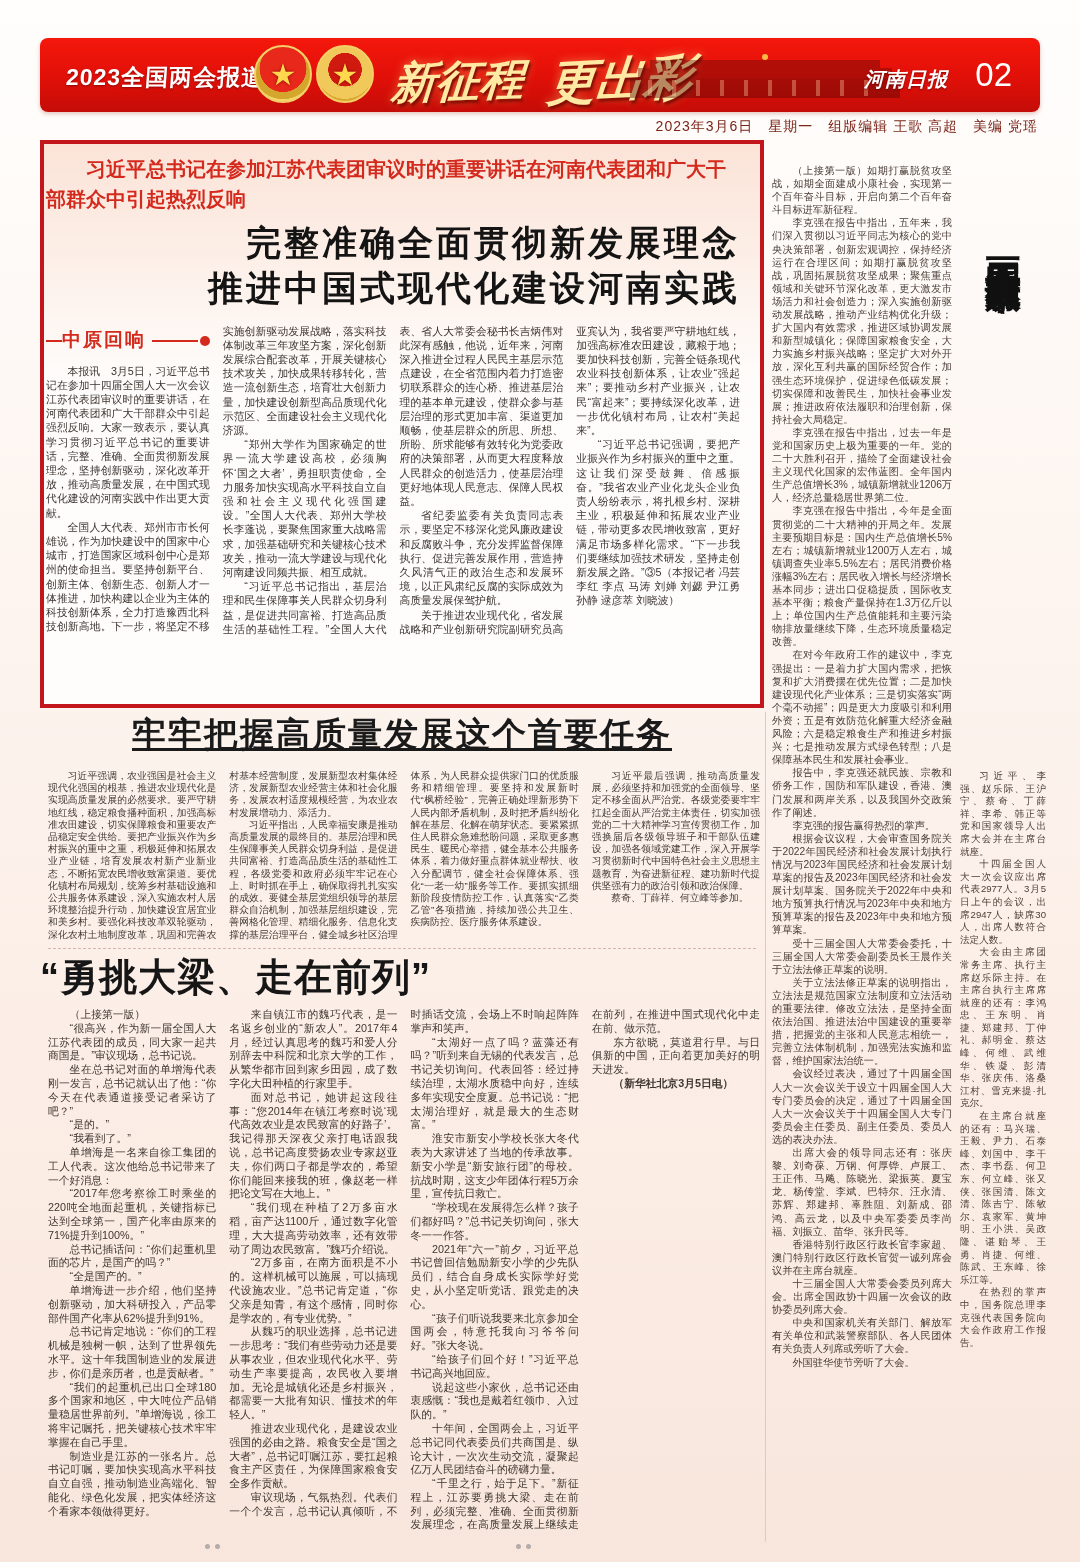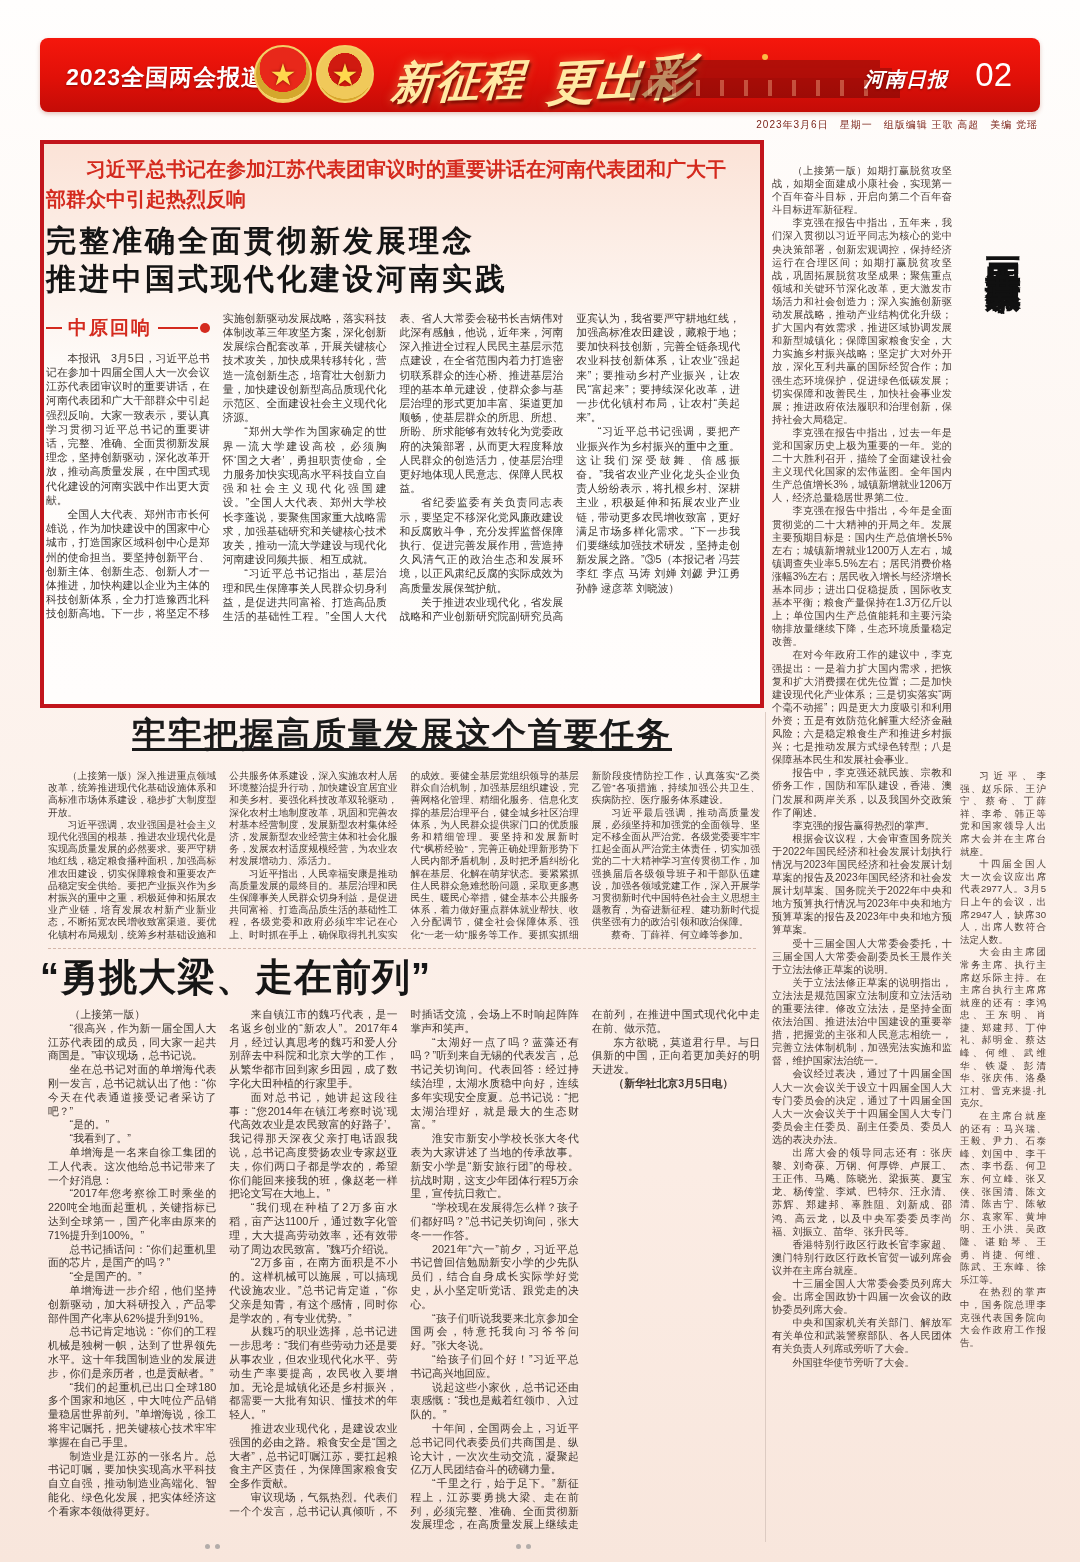--- a/index.html
+++ b/index.html
@@ -24,35 +24,35 @@
     border:2px solid #f3cf66; }
   .slogan { position:absolute; font-weight:900; font-style:italic;
     color:#ffe9a3; text-shadow:2px 3px 3px #7d0a00, 0 0 10px rgba(255,210,120,.55);
     font-family:"Liberation Serif", serif; }
   .slogan.s1 { left:352px; top:14px; font-size:44px; transform:skewX(-6deg) rotate(-2deg); }
   .slogan.s2 { left:508px; top:10px; font-size:48px; transform:skewX(-8deg) rotate(-3deg); }
   .hall { position:absolute; right:130px; top:14px; opacity:.85; }
   .masthead-name { position:absolute; right:92px; top:28px; color:#fff; font-size:20px; font-weight:700;
     font-style:italic; text-shadow:0 1px 2px rgba(90,0,0,.7); letter-spacing:1px; }
   .pageno { position:absolute; right:28px; top:18px; color:#fff; font-size:33px; font-weight:400; }
-  .dateline { position:absolute; right:42px; top:118px; color:#7b241a; font-size:10px; letter-spacing:1px; }
+  .dateline { position:absolute; right:42px; top:118px; color:#7b241a; font-size:14px; letter-spacing:1px; }
   
   .lead-box { position:absolute; left:40px; top:140px; width:724px; height:568px;
     border:4px solid #c2151c; background:linear-gradient(180deg,#fbe3d7 0%, #fefcfa 42%, #fffdfc 100%);
     padding:10px 20px 10px 2px; }
   .kicker { color:#d42a1e; font-size:20px; font-weight:700; line-height:1.5; text-indent:2em; }
-  .lead-headline { margin-top:8px; text-align:left; font-family:"Liberation Serif","DejaVu Serif",serif;
-    font-weight:900; font-size:30px; line-height:1.28; letter-spacing:3px; color:#141414; }
+  .lead-headline { margin-top:8px; text-align:right; font-family:"Liberation Serif","DejaVu Serif",serif;
+    font-weight:900; font-size:35px; line-height:1.28; letter-spacing:3px; color:#141414; }
   .lead-cols { margin-top:12px; height:314px; column-count:4; column-gap:13px; column-fill:auto;
     overflow:hidden; font-size:10.8px; line-height:14.2px; color:#3b3430; text-align:justify; }
   .tagrow { display:flex; align-items:center; height:30px; margin:2px 0 8px 0; color:#d42a1e; }
   .tagrow .tline { height:2px; background:#d42a1e; }
   .tagrow .tline.short { width:16px; }
   .tagrow .tline.long { flex:1; margin-left:6px; }
-  .tagrow .tag-text { font-size:19px; font-weight:800; margin-left:6px; letter-spacing:2px; white-space:nowrap; }
+  .tagrow .tag-text { font-size:19px; font-weight:800; letter-spacing:2px; white-space:nowrap; }
   .tagrow .tdot { width:10px; height:10px; border-radius:50%; background:#d42a1e; margin-left:2px; }
   .plist p, .cols p { text-indent:2em; margin:0; }
   
   .mid-head { position:absolute; left:40px; top:712px; width:724px; text-align:center;
     font-size:34px; font-weight:900; color:#1a1a1a; letter-spacing:2px;text-decoration:underline; }
   .mid-cols { position:absolute; left:48px; top:770px; width:712px; height:172px;
     column-count:4; column-gap:13px; column-fill:auto; overflow:hidden;
     font-size:9.8px; line-height:12.2px; color:#433a35; text-align:justify; }
   .dotline { position:absolute; left:48px; top:948px; width:708px; border-top:1px dashed #d3b6a9; }
   
@@ -128,21 +128,20 @@
           <p>“习近平总书记指出，基层治理和民生保障事关人民群众切身利益，是促进共同富裕、打造高品质生活的基础性工程。”全国人大代表、省人大常委会秘书长吉炳伟对此深有感触，他说，近年来，河南深入推进全过程人民民主基层示范点建设，在全省范围内着力打造密切联系群众的连心桥、推进基层治理的基本单元建设，使群众参与基层治理的形式更加丰富、渠道更加顺畅，使基层群众的所思、所想、所盼、所求能够有效转化为党委政府的决策部署，从而更大程度释放人民群众的创造活力，使基层治理更好地体现人民意志、保障人民权益。</p>
           <p>省纪委监委有关负责同志表示，要坚定不移深化党风廉政建设和反腐败斗争，充分发挥监督保障执行、促进完善发展作用，营造持久风清气正的政治生态和发展环境，以正风肃纪反腐的实际成效为高质量发展保驾护航。</p>
           <p>关于推进农业现代化，省发展战略和产业创新研究院副研究员高亚宾认为，我省要严守耕地红线，加强高标准农田建设，藏粮于地；要加快科技创新，完善全链条现代农业科技创新体系，让农业“强起来”；要推动乡村产业振兴，让农民“富起来”；要持续深化改革，进一步优化镇村布局，让农村“美起来”。</p>
           <p>“习近平总书记强调，要把产业振兴作为乡村振兴的重中之重。这让我们深受鼓舞、倍感振奋。”我省农业产业化龙头企业负责人纷纷表示，将扎根乡村、深耕主业，积极延伸和拓展农业产业链，带动更多农民增收致富，更好满足市场多样化需求。“下一步我们要继续加强技术研发，坚持走创新发展之路。”③5（本报记者 冯芸 李红 李点 马涛 刘婵 刘勰 尹江勇 孙静 逯彦萃 刘晓波）</p>
         </div>
     </div>
   </div>
 
   <h2 class="mid-head">牢牢把握高质量发展这个首要任务</h2>
   <div class="mid-cols cols">
-      <p>（上接第一版）深入推进重点领域改革，统筹推进现代化基础设施体系和高标准市场体系建设，稳步扩大制度型开放。</p>
       <p>习近平强调，农业强国是社会主义现代化强国的根基，推进农业现代化是实现高质量发展的必然要求。要严守耕地红线，稳定粮食播种面积，加强高标准农田建设，切实保障粮食和重要农产品稳定安全供给。要把产业振兴作为乡村振兴的重中之重，积极延伸和拓展农业产业链，培育发展农村新产业新业态，不断拓宽农民增收致富渠道。要优化镇村布局规划，统筹乡村基础设施和公共服务体系建设，深入实施农村人居环境整治提升行动，加快建设宜居宜业和美乡村。要强化科技改革双轮驱动，深化农村土地制度改革，巩固和完善农村基本经营制度，发展新型农村集体经济，发展新型农业经营主体和社会化服务，发展农村适度规模经营，为农业农村发展增动力、添活力。</p>
       <p>习近平指出，人民幸福安康是推动高质量发展的最终目的。基层治理和民生保障事关人民群众切身利益，是促进共同富裕、打造高品质生活的基础性工程，各级党委和政府必须牢牢记在心上、时时抓在手上，确保取得扎扎实实的成效。要健全基层党组织领导的基层群众自治机制，加强基层组织建设，完善网格化管理、精细化服务、信息化支撑的基层治理平台，健全城乡社区治理体系，为人民群众提供家门口的优质服务和精细管理。要坚持和发展新时代“枫桥经验”，完善正确处理新形势下人民内部矛盾机制，及时把矛盾纠纷化解在基层、化解在萌芽状态。要紧紧抓住人民群众急难愁盼问题，采取更多惠民生、暖民心举措，健全基本公共服务体系，着力做好重点群体就业帮扶、收入分配调节，健全社会保障体系、强化“一老一幼”服务等工作。要抓实抓细新阶段疫情防控工作，认真落实“乙类乙管”各项措施，持续加强公共卫生、疾病防控、医疗服务体系建设。</p>
       <p>习近平最后强调，推动高质量发展，必须坚持和加强党的全面领导、坚定不移全面从严治党。各级党委要牢牢扛起全面从严治党主体责任，切实加强党的二十大精神学习宣传贯彻工作，加强换届后各级领导班子和干部队伍建设，加强各领域党建工作，深入开展学习贯彻新时代中国特色社会主义思想主题教育，为奋进新征程、建功新时代提供坚强有力的政治引领和政治保障。</p>
       <p>蔡奇、丁薛祥、何立峰等参加。</p>
     </div>
 
   <div class="dotline"></div>
 
   <h2 class="bot-head">“勇挑大梁、走在前列”</h2>
   <div class="bot-cols cols">

